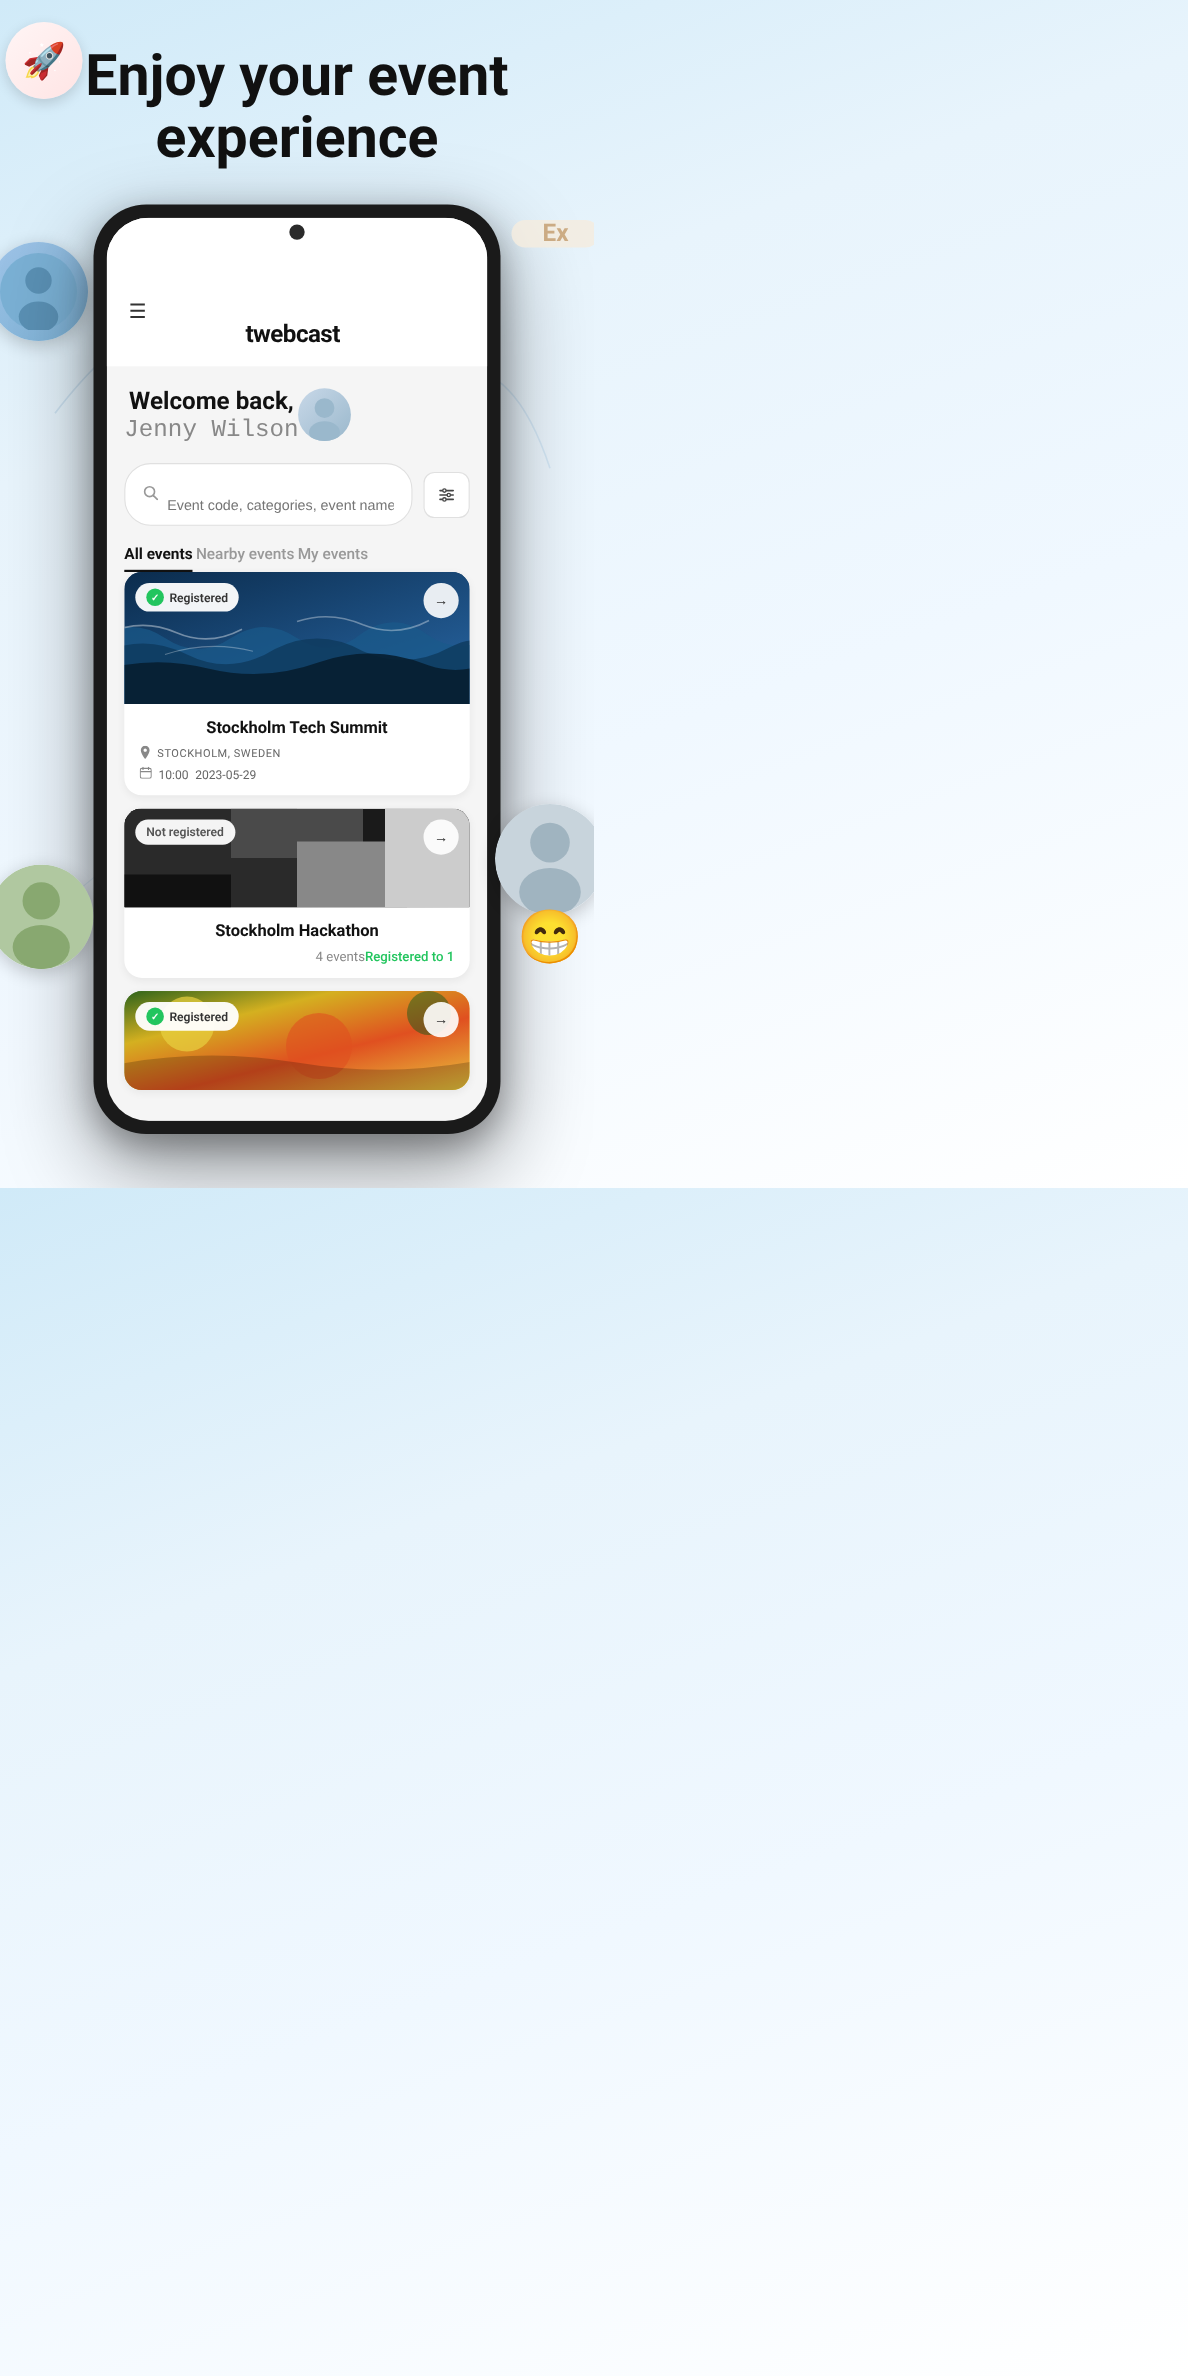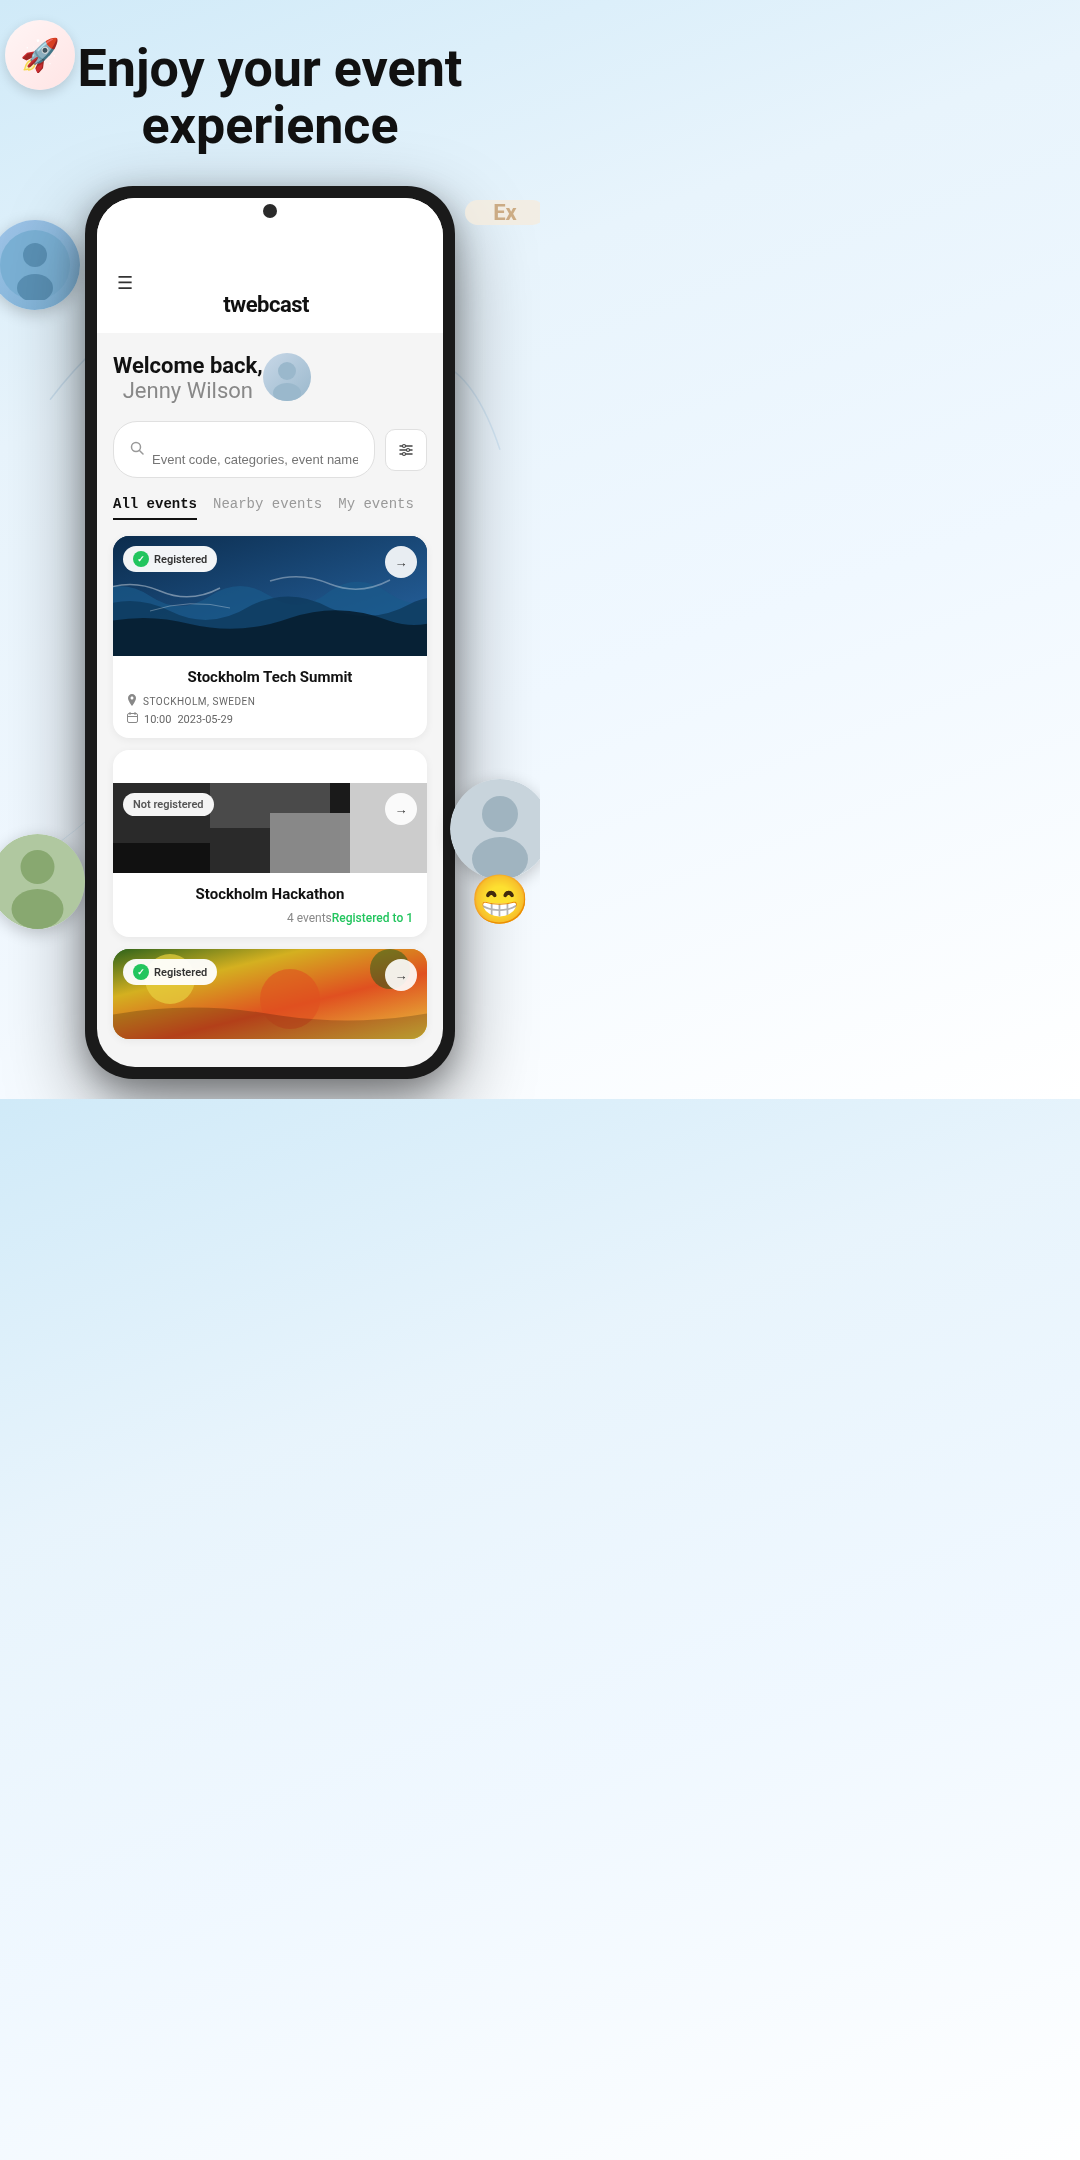--- a/index.html
+++ b/index.html
@@ -168,20 +168,21 @@
     .welcome-text h2 {
       font-size: 22px;
       font-weight: 700;
       color: #111;
     }
 
     .welcome-text h3 {
       font-size: 22px;
       font-weight: 400;
       color: #888;
+      font-family: Liberation Mono, monospace;
     }
 
     .user-avatar {
       width: 48px;
       height: 48px;
       border-radius: 50%;
       background: linear-gradient(135deg, #c8d8e8, #9ab8cc);
       overflow: hidden;
       display: flex;
       align-items: center;
@@ -233,23 +234,21 @@
       display: flex;
       align-items: center;
       justify-content: center;
       cursor: pointer;
       flex-shrink: 0;
     }
 
     
     .tabs {
       display: flex;
-      gap: 16px;
-      margin-bottom: 16px;
-      font-family: Liberation Mono, monospace;
+      gap: 3px;
     }
 
     .tab {
       font-size: 14px;
       font-weight: 500;
       color: #999;
       cursor: pointer;
       padding-bottom: 6px;
     }
 
@@ -556,21 +555,21 @@
                       <line x1="0.5" y1="4.5" x2="10.5" y2="4.5" stroke="#888" stroke-width="1"></line>
                     </svg>
                   </span>
                   <span>10:00</span>
                   <span>2023-05-29</span>
                 </div>
               </div>
             </div>
 
             <div class="event-card">
-              <div class="event-image" style="height:90px;margin-top:33px;">
+              <div class="event-image" style="height:90px;">
                 <div class="event-image-abstract" style="height:100%;">
                   <svg width="100%" height="90" viewBox="0 0 360 90" preserveAspectRatio="xMidYMid slice">
                     <rect width="360" height="90" fill="#1a1a1a"></rect>
                     <rect x="0" y="0" width="180" height="90" fill="#2a2a2a"></rect>
                     <rect x="120" y="0" width="120" height="45" fill="#4a4a4a"></rect>
                     <rect x="180" y="30" width="100" height="60" fill="#888"></rect>
                     <rect x="260" y="0" width="100" height="90" fill="#ccc"></rect>
                     <rect x="0" y="60" width="120" height="30" fill="#111"></rect>
                   </svg>
                 </div>

